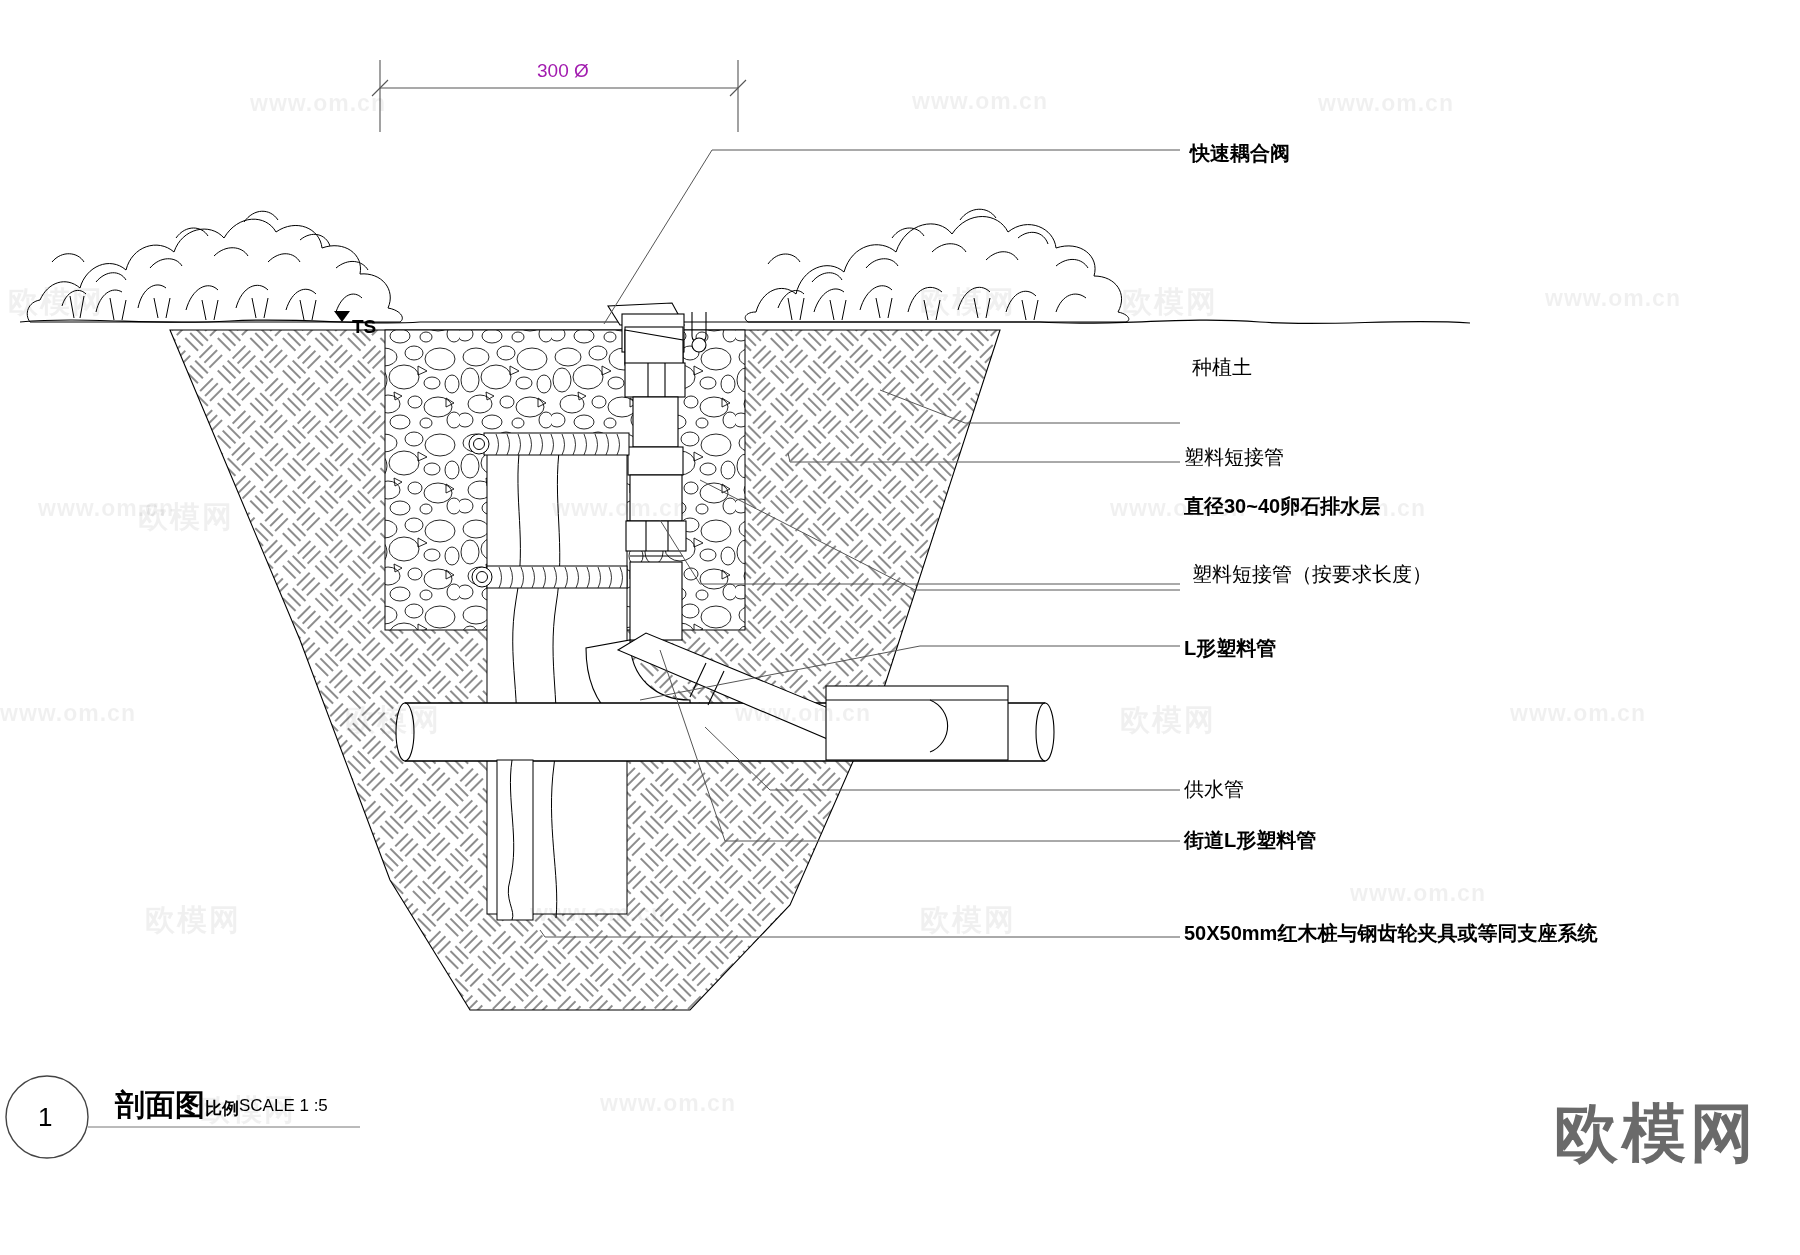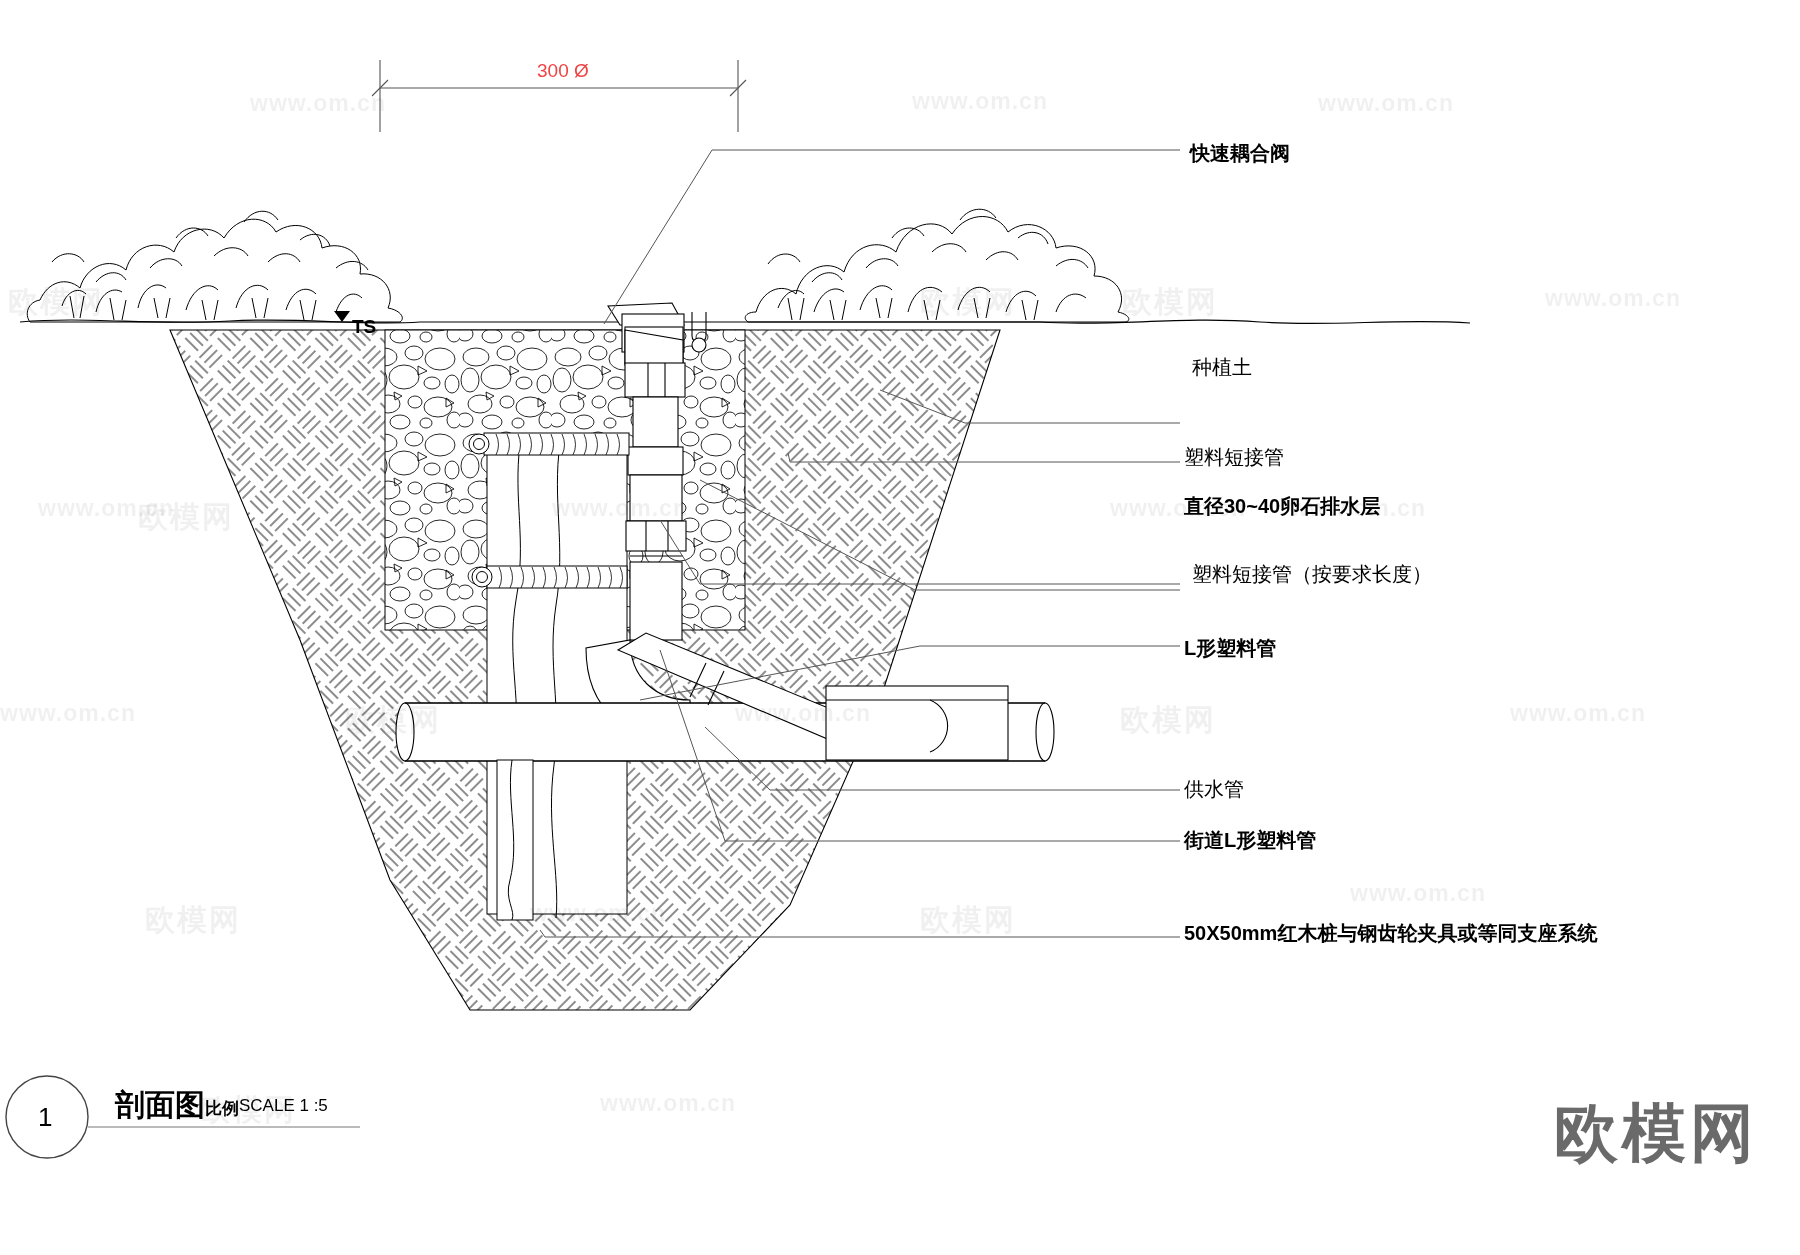--- a/index.html
+++ b/index.html
@@ -56,21 +56,21 @@
     position: absolute;
     font-size: 20px;
     color: #000;
     white-space: nowrap;
     line-height: 1;
   }
   .lbl.bold { font-weight: 700; text-align: center; }
   .dim-text {
     position: absolute;
     font-size: 19px;
-    color: #ef4444;
+    color: #a21caf;
     white-space: nowrap;
   }
   .ts-text {
     position: absolute;
     font-size: 19px;
     font-weight: 700;
     color: #000;
     margin-top: 13px;
   }
   .title-main {

